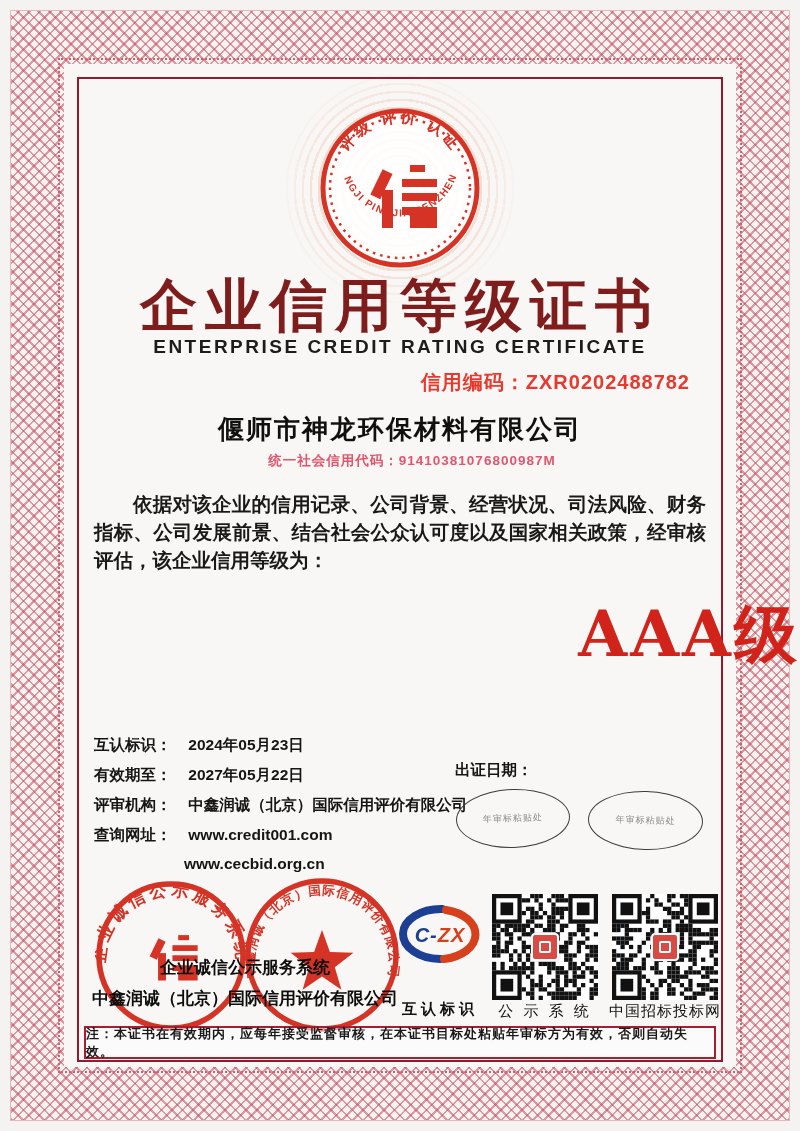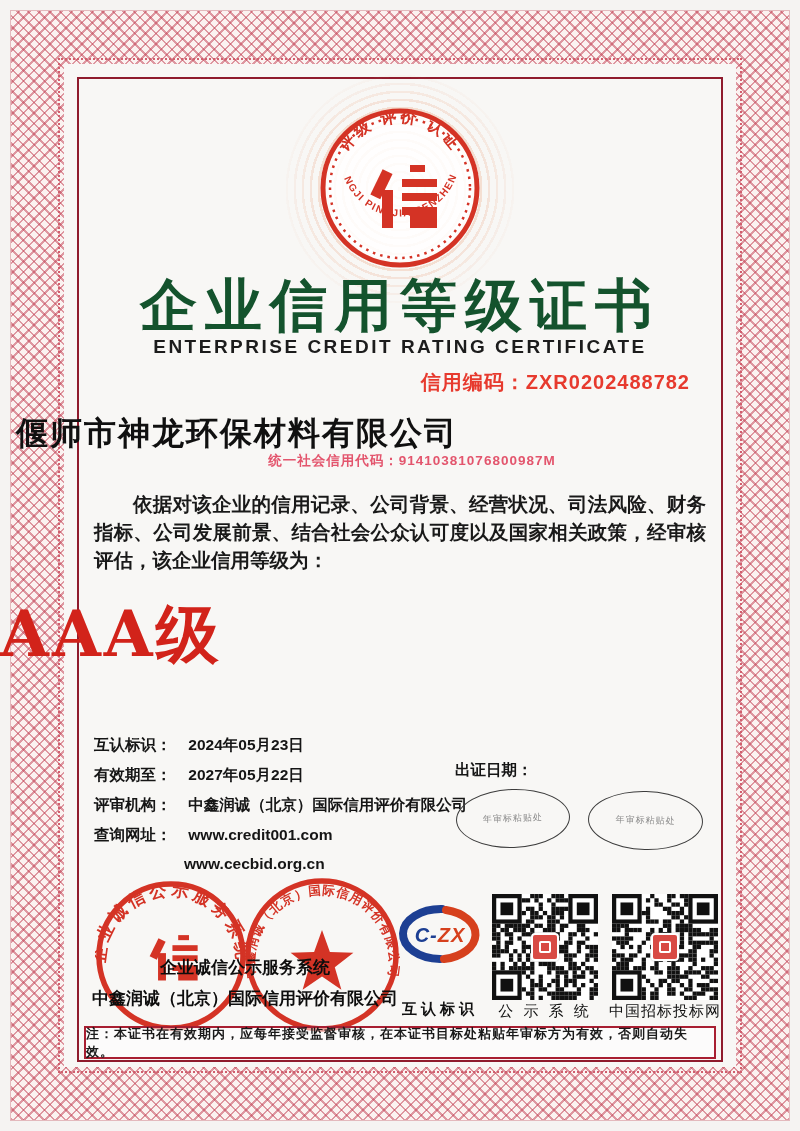--- a/index.html
+++ b/index.html
@@ -20,29 +20,29 @@
 
   
   .rosette{left:283px;top:72px;width:234px;height:234px;border-radius:50%;
     background:repeating-radial-gradient(circle at 50% 50%, rgba(233,152,110,.30) 0 2.5px, rgba(255,255,255,0) 2.5px 8px);
     -webkit-mask-image:radial-gradient(circle, #000 45%, rgba(0,0,0,0) 72%);
     mask-image:radial-gradient(circle, #000 45%, rgba(0,0,0,0) 72%);}
   .top-seal{left:318px;top:106px;width:164px;height:164px;}
 
   
   .cert-title{top:268px;left:0;right:0;text-align:center;font-size:57px;font-weight:bold;
-    letter-spacing:8px;color:#14532d;}
+    letter-spacing:8px;color:#7f1d1d;}
   .cert-subtitle{top:336px;left:0;right:0;text-align:center;font-size:19px;font-weight:bold;
     letter-spacing:2.5px;color:#1c1c1c;}
   .credit-code{top:369px;right:110px;font-size:20px;font-weight:bold;color:#e73a2e;letter-spacing:1px;}
-  .company{top:412px;left:16px;right:0;font-size:32px;font-weight:bold;color:#101010;letter-spacing:2px;}
+  .company{top:412px;left:0;right:0;text-align:center;font-size:26px;font-weight:bold;color:#101010;letter-spacing:2px;}
   .uscc{top:452px;left:0;right:0;text-align:center;font-size:13.5px;font-weight:bold;color:#e3556d;letter-spacing:1px;margin-left:24px;}
   .paragraph{left:94px;width:612px;top:491px;font-family:"Liberation Serif","DejaVu Serif",serif;
     font-weight:bold;font-size:19.5px;line-height:1.44;text-align:justify;text-indent:2em;color:#191919;}
-  .rating{top:592px;left:0;right:0;text-align:left;font-family:"DejaVu Serif",serif;
+  .rating{top:592px;left:0;right:0;text-align:right;font-family:"DejaVu Serif",serif;
     font-weight:bold;font-size:63px;color:#d2231a;letter-spacing:3px;}
 
   
   .fields{left:94px;top:735px;}
   .field-row{height:30px;font-size:15.5px;font-weight:bold;color:#151515;white-space:nowrap;}
   .field-label{display:inline-block;min-width:90px;}
   .field-row.cont{padding-left:90px;}
 
   .annual-label{left:455px;top:760px;font-size:15.5px;font-weight:bold;color:#151515;}
   .oval{border:1.6px solid #3c3c3c;border-radius:50%;display:flex;align-items:center;justify-content:center;

